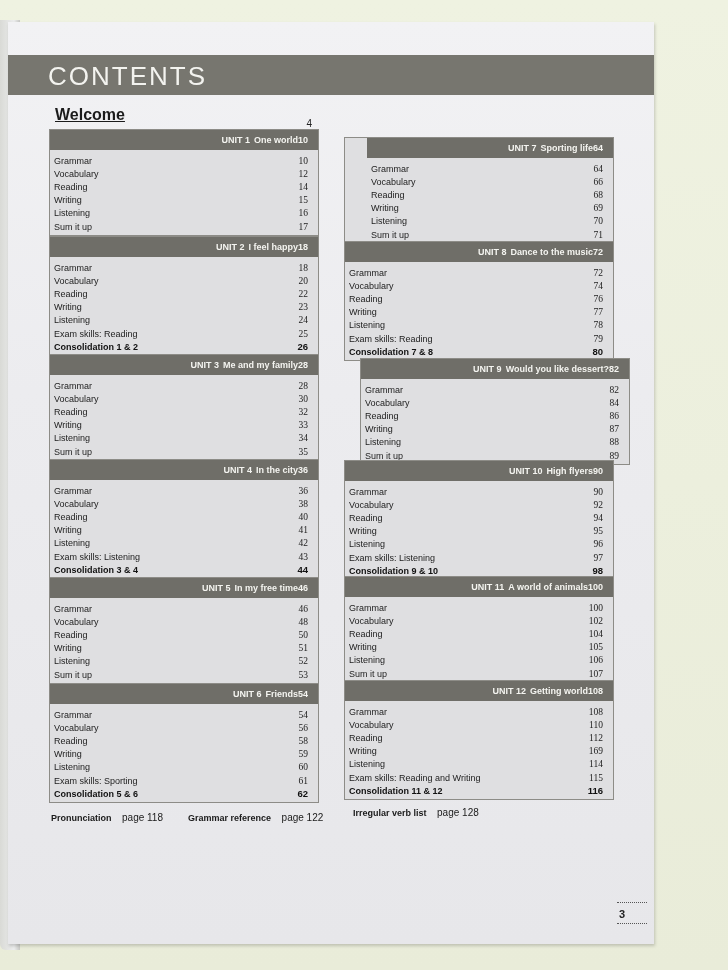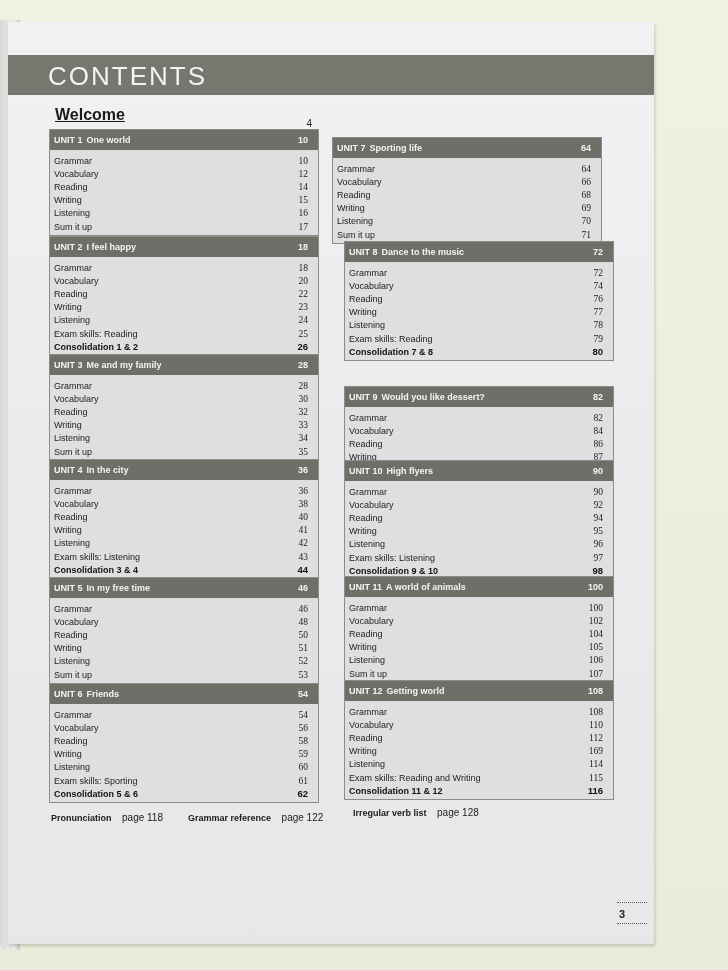--- a/index.html
+++ b/index.html
@@ -38,21 +38,21 @@
       font-size: 10px; color: #222;
     }
     .unit {
       position: absolute; width: 270px;
       background: #dfdfe1;
       border: 1px solid #8d8c87;
       box-sizing: border-box;
     }
     .unit-head {
       height: 20px; background: #6f6e68; color: #f4f4f0;
-      display: flex; justify-content: space-between; align-items: center;
+      display: flex; justify-content: flex-end; align-items: center;
       padding: 0 10px 0 4px; font-size: 9px; font-weight: bold;
     }
     .unit-head .num { margin-right: 4px; }
     .unit-head .title { font-weight: bold; }
     .unit-body { padding: 4px 10px 2px 4px; }
     .row {
       display: flex; justify-content: space-between; align-items: center;
       height: 13.2px; font-size: 9px; color: #222;
     }
     .row.bold { font-weight: bold; color: #111; gap: 30px; }
@@ -281,21 +281,21 @@
         <span>Exam skills: Sporting</span>
         <span class="pg">61</span>
       </div>
       <div class="row bold">
         <span>Consolidation 5 &amp; 6</span>
         <span class="pg">62</span>
       </div>
     </div>
   </div>
 
-<div class="unit" id="u6" style="left:332px; top:137px;">
+<div class="unit" id="u6" style="left:344px; top:137px;padding-left:22px;">
     <div class="unit-head">
       <span><span class="num">UNIT 7</span><span class="title">Sporting life</span></span>
       <span>64</span>
     </div>
     <div class="unit-body">
       <div class="row">
         <span>Grammar</span>
         <span class="pg">64</span>
       </div>
       <div class="row">
@@ -349,21 +349,21 @@
       <div class="row">
         <span>Exam skills: Reading</span>
         <span class="pg">79</span>
       </div>
       <div class="row bold">
         <span>Consolidation 7 &amp; 8</span>
         <span class="pg">80</span>
       </div>
     </div>
   </div>
-<div class="unit" id="u8" style="left:344px; top:358px;margin-top:28px;">
+<div class="unit" id="u8" style="left:360px; top:358px;">
     <div class="unit-head">
       <span><span class="num">UNIT 9</span><span class="title">Would you like dessert?</span></span>
       <span>82</span>
     </div>
     <div class="unit-body">
       <div class="row">
         <span>Grammar</span>
         <span class="pg">82</span>
       </div>
       <div class="row">

